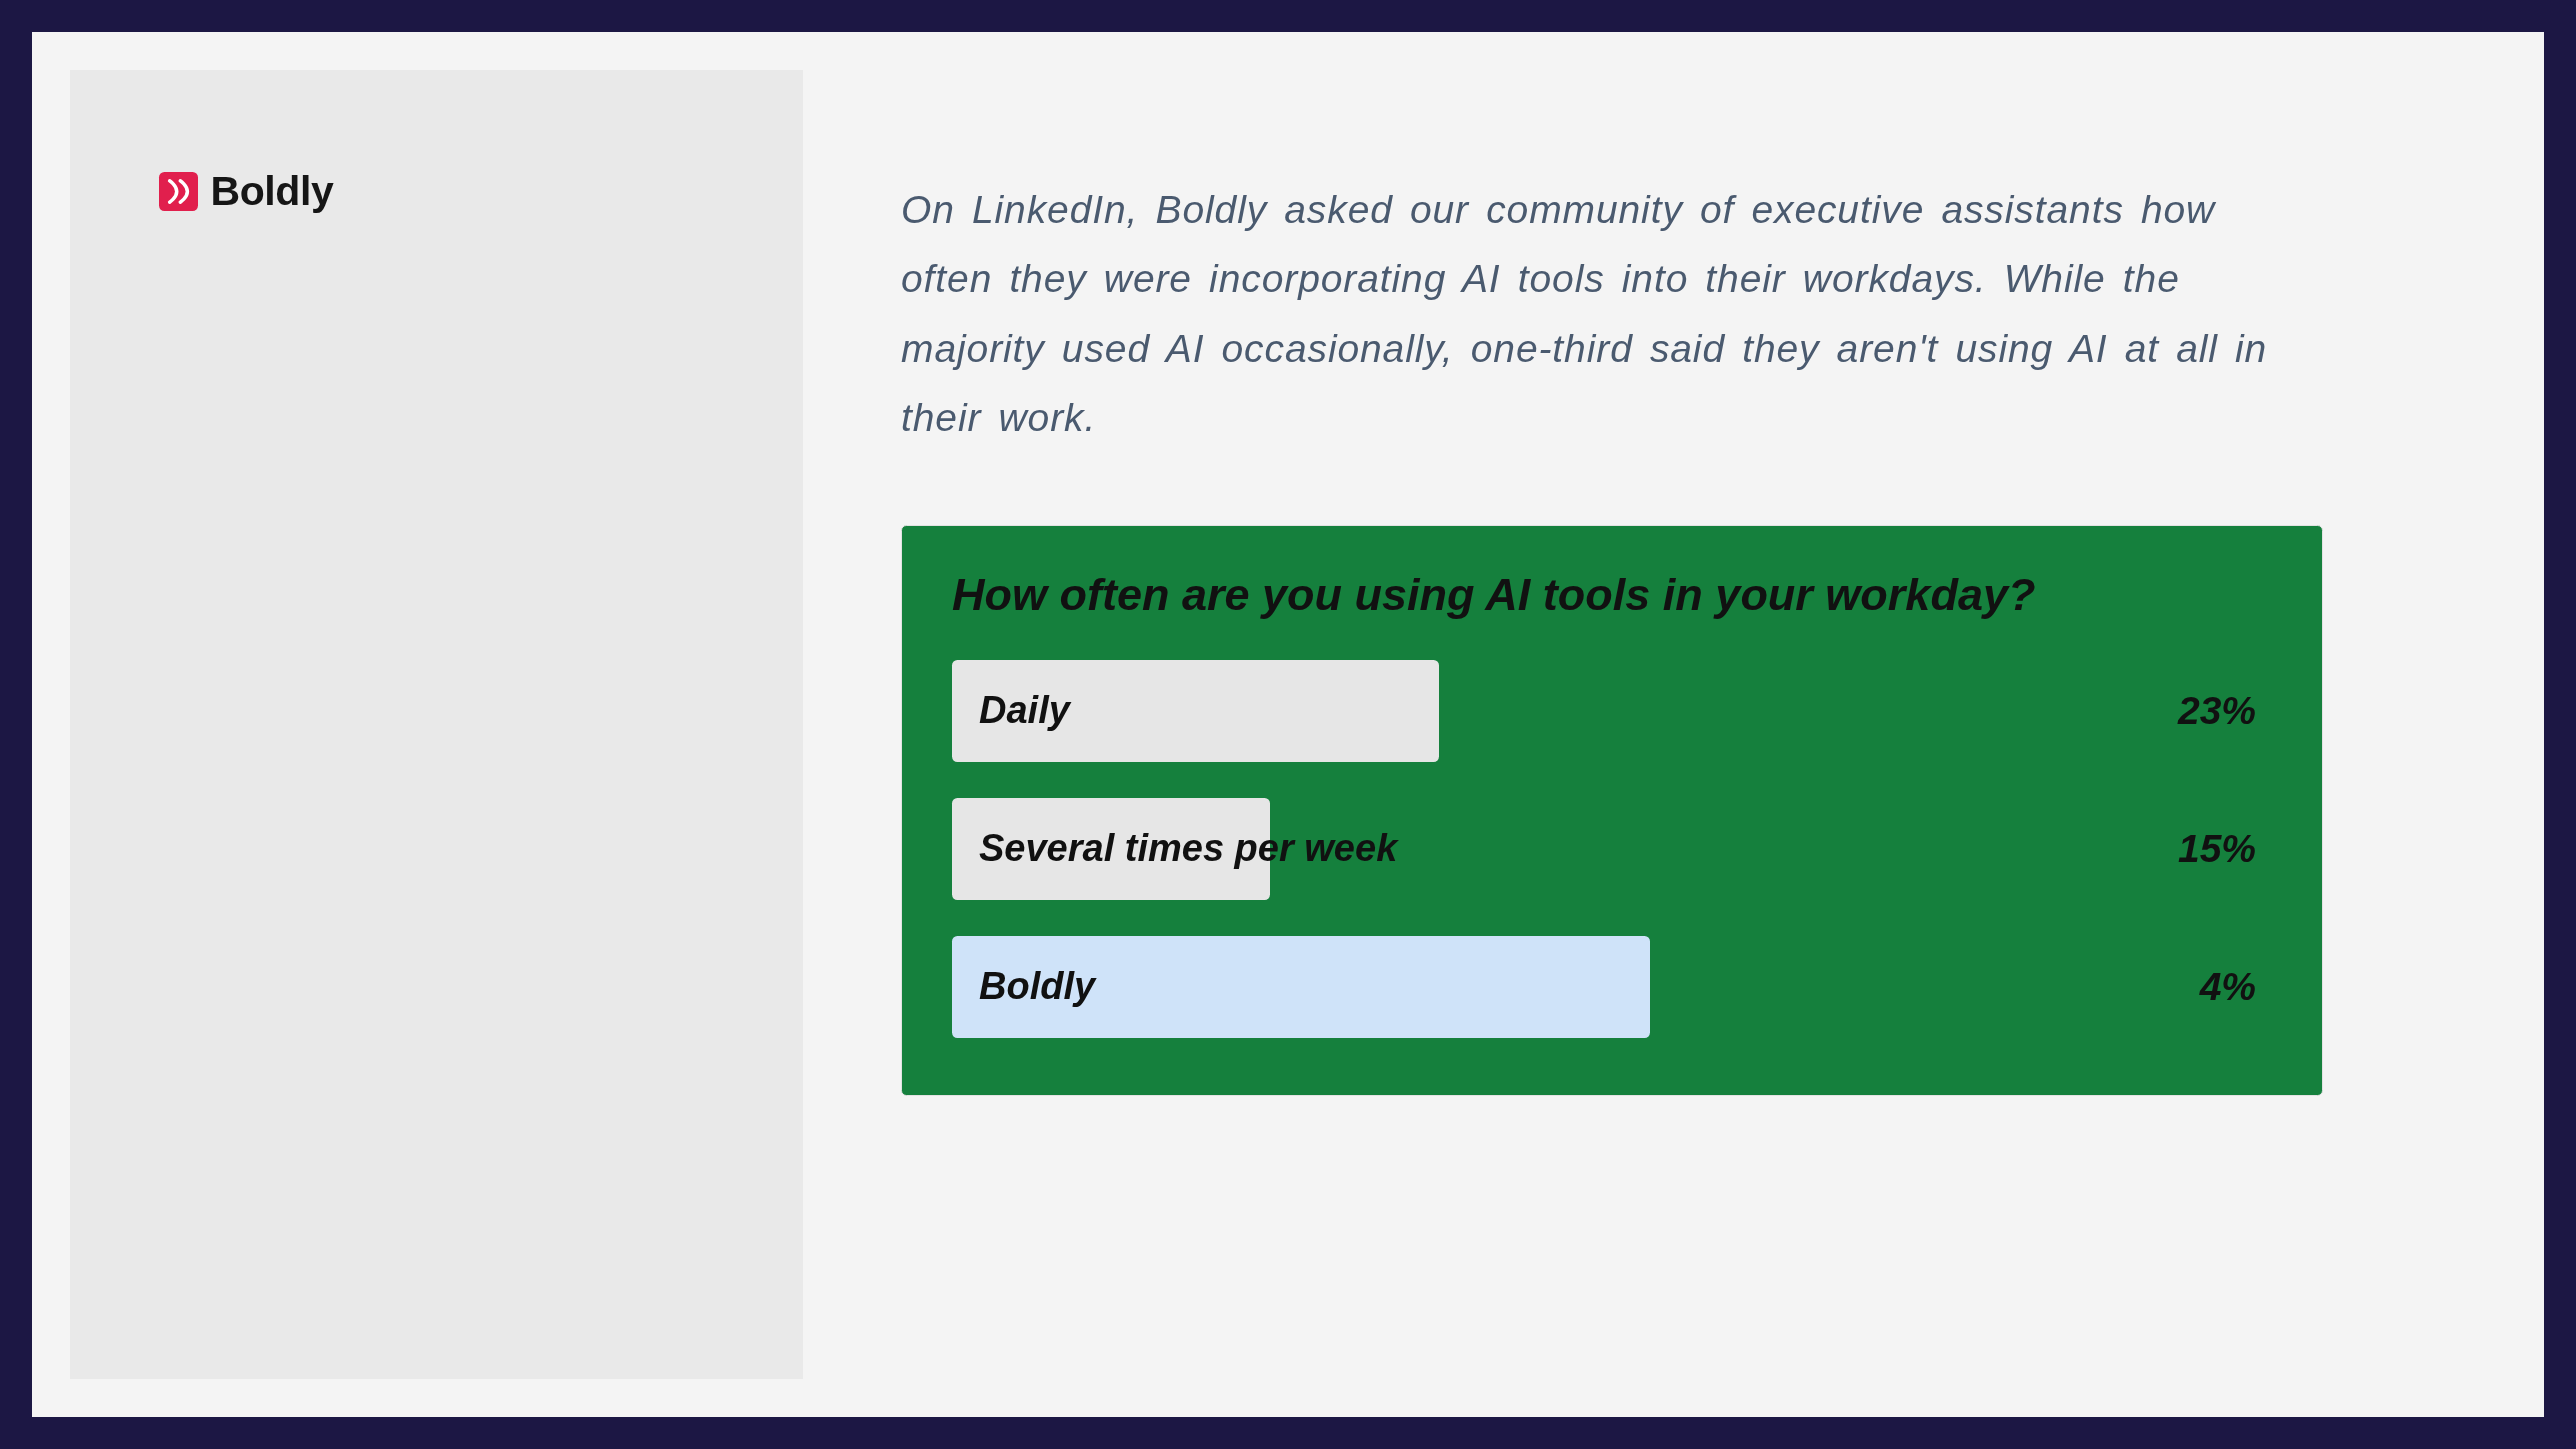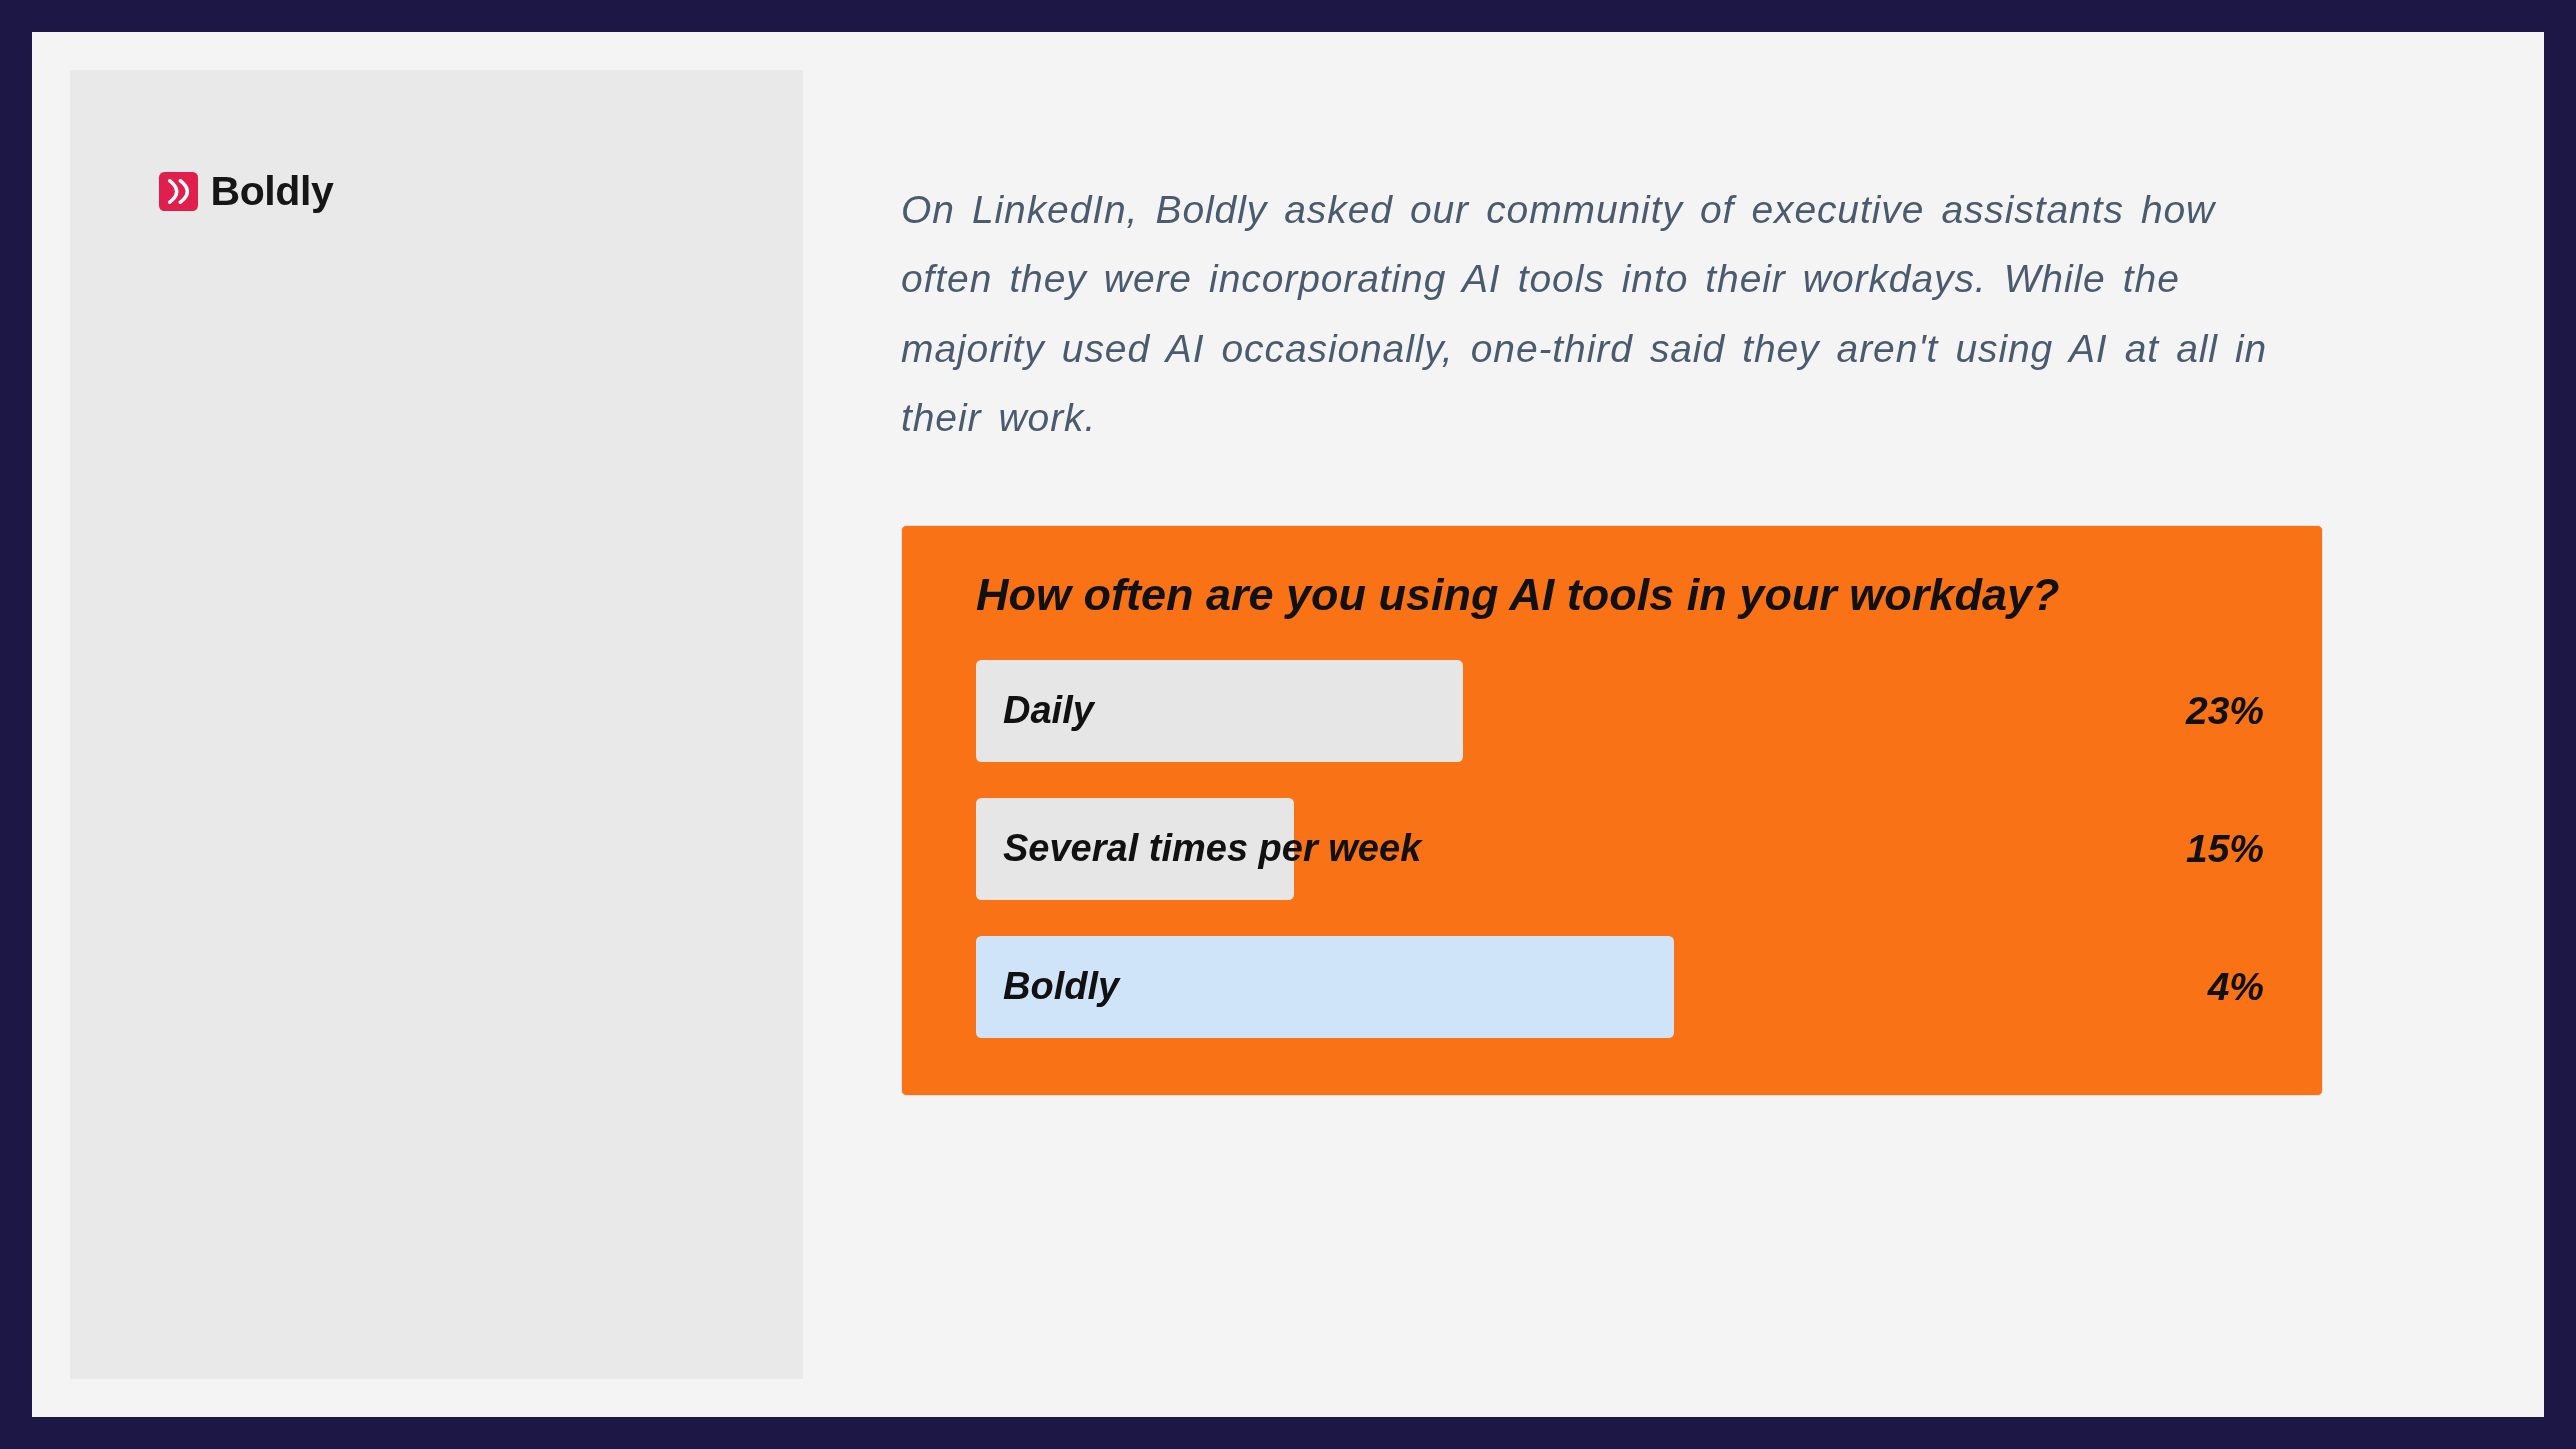--- a/index.html
+++ b/index.html
@@ -66,24 +66,24 @@
   .intro {
     font-size: 39px;
     line-height: 1.78;
     color: #4a5a6f;
     letter-spacing: 0.9px;
     word-spacing: 5.4px;
     margin-bottom: 72px;
     max-width: 1395px;
   }
   .poll-card {
-    background: #f97316;
+    background: #15803d;
     border: 0.9px solid #e2e2e2;
     border-radius: 5.4px;
-    padding: 43px 50px 57px 74px;
+    padding: 43px 50px 57px 50px;
     width: 1422px;
   }
   .poll-question {
     font-size: 45px;
     font-weight: 700;
     color: #111;
     margin-bottom: 39px;
   }
   .poll-row {
     position: relative;
@@ -105,21 +105,21 @@
   .poll-label {
     position: relative;
     z-index: 1;
     font-size: 38px;
     font-weight: 700;
     color: #111;
     padding-left: 27px;
   }
   .poll-pct {
     position: absolute;
-    right: 8px;
+    right: 16px;
     font-size: 39px;
     font-weight: 700;
     color: #111;
   }
 </style>
 </head>
 <body>
 
 <div class="frame">
   <div class="canvas">

